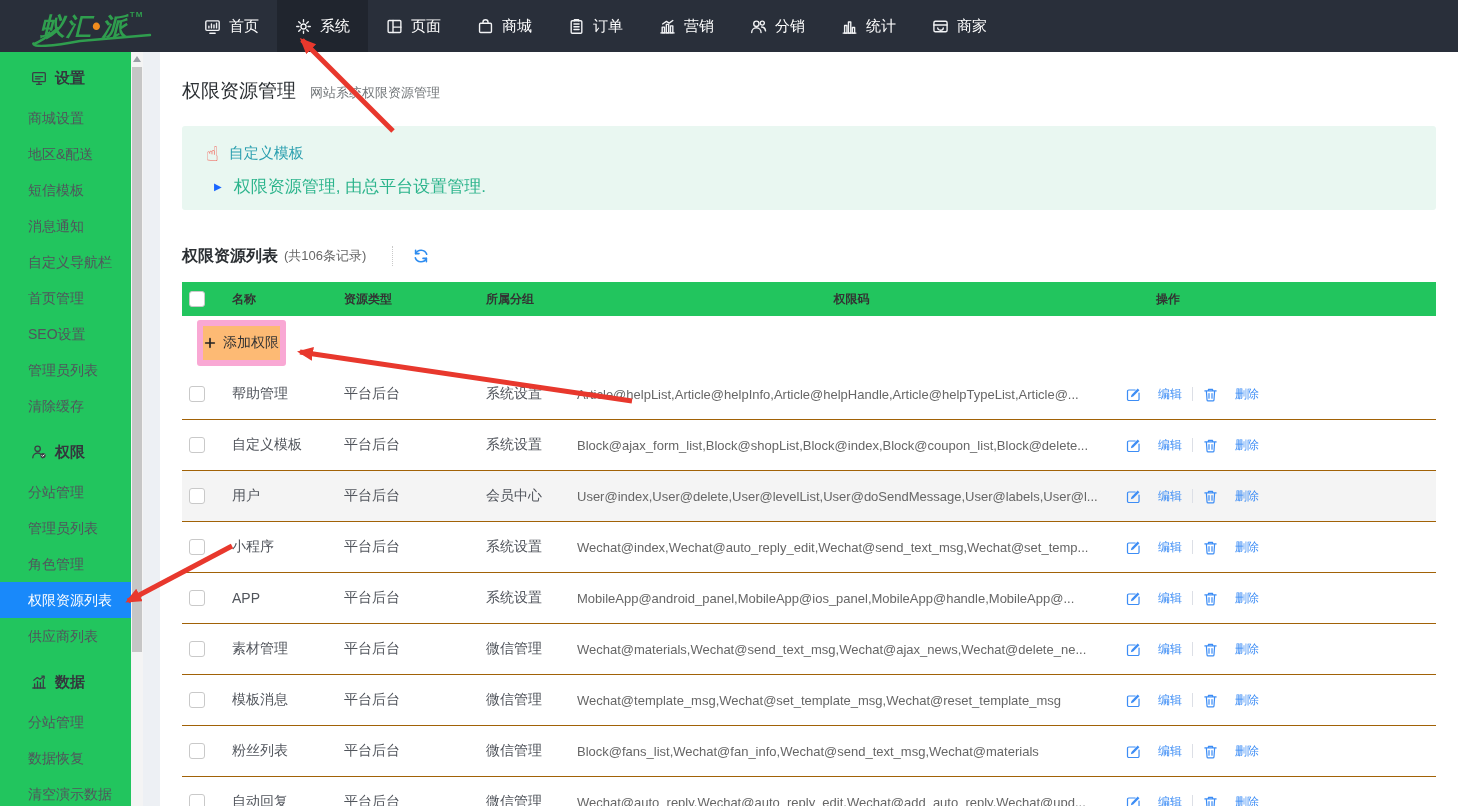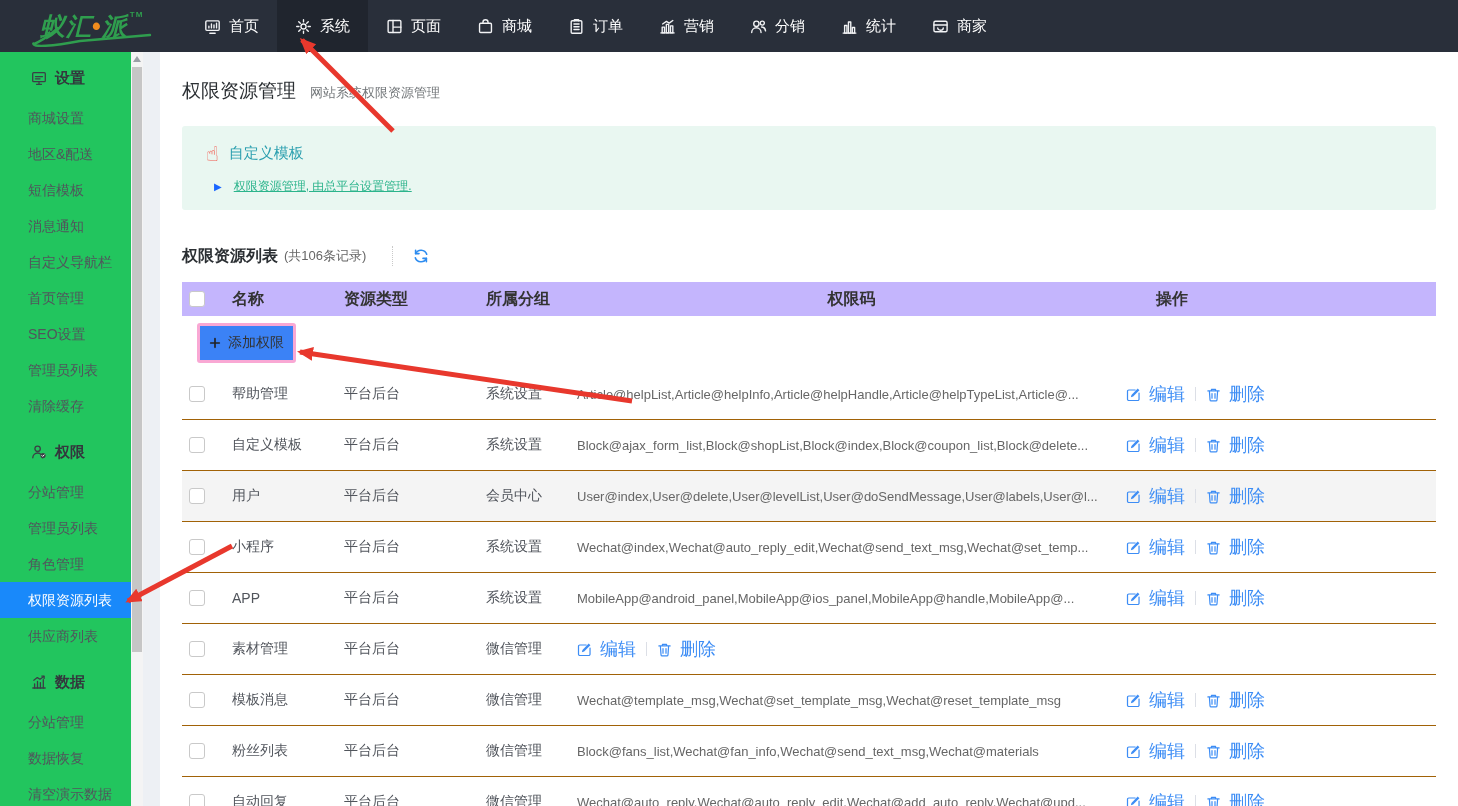--- a/index.html
+++ b/index.html
@@ -39,43 +39,43 @@
   .page-head { display:flex; align-items:baseline; gap:14px; }
   .page-title { font-size:19px; font-weight:normal; color:#2b2f33; }
   .page-subtitle { font-size:13px; color:#73777a; }
 
   .tip-box { margin-top:22px; background:#e9f7f1; border-radius:3px; padding:16px 20px 16px 24px; }
   .tip-title-row { display:flex; align-items:center; gap:10px; height:22px; }
   .hand-icon { color:#f2574c; font-size:21px; line-height:1; }
   .tip-title { color:#2b9faf; font-size:15px; }
   .tip-item-row { margin-top:14px; display:flex; align-items:center; gap:12px; padding-left:8px; height:16px; }
   .tip-bullet { color:#1a66ff; font-size:10px; }
-  .tip-text { color:#2cb48c; font-size:12px;text-decoration:underline; }
+  .tip-text { color:#2cb48c; font-size:17px; }
 
   .list-head { margin-top:32px; display:flex; align-items:center; height:28px; }
   .list-title { font-size:16px; font-weight:bold; color:#2b2f33; }
   .list-count { font-size:13px; color:#666; margin-left:6px; }
   .dotted-div { height:20px; border-left:1px dotted #c9c9c9; margin:0 20px 0 26px; }
   .refresh-btn { color:#2d8cf0; cursor:pointer; display:inline-flex; }
   .refresh-btn svg { stroke-width:1.6; }
 
   .table { margin-top:12px; }
   .trow { display:grid; grid-template-columns:50px 112px 142px 91px 549px 1fr; align-items:center; }
-  .thead { background:#c4b5fd; height:34px; font-size:16px; color:#333; font-weight:bold; }
+  .thead { background:#22c55e; height:34px; font-size:12px; color:#333; font-weight:bold; }
   .th-action { padding-left:30px; }
   .cb { width:16px; height:16px; border:1px solid #c9c9c9; border-radius:3px; background:#fff; margin-left:7px; cursor:pointer; }
   .add-row { height:53px; display:flex; align-items:center; padding-left:15px; }
-  .add-btn { display:inline-flex; align-items:center; gap:7px; border:3px solid #f9a8d4; border-radius:3px; background:#3b82f6; padding:8px 9px; font-size:14px; color:#333; cursor:pointer; }
+  .add-btn { display:inline-flex; align-items:center; gap:7px; border:6px solid #f9a8d4; border-radius:3px; background:#fdba74; padding:8px 1px; font-size:14px; color:#333; cursor:pointer; }
   .add-btn .icon { color:#222; }
   .add-btn .icon svg { stroke-width:2.2; }
   .data-row { height:51px; border-bottom:1px solid #a16207; font-size:14px; color:#51555c; }
   .data-row.hl { background:#f4f4f4; }
   .cell-code { font-size:13px; color:#666; white-space:nowrap; overflow:hidden; padding-right:12px; }
   .action-cell { display:flex; align-items:center; }
-  .link { display:inline-flex; align-items:center; gap:8px; color:#3d8df5; font-size:18px; cursor:pointer; }
+  .link { display:inline-flex; align-items:center; gap:17px; color:#3d8df5; font-size:12px; cursor:pointer; }
   .vdiv { width:1px; height:14px; background:#dcdfe6; margin:0 10px; }
 
   
   .arrows { position:absolute; top:0; left:0; width:1458px; height:806px; pointer-events:none; z-index:99; }
   .arrows line { stroke:#e8382d; stroke-width:5; }
 </style>
 </head>
 <body>
 
 <div class="navbar">
@@ -444,20 +444,21 @@
             </span>
           </div>
         </div>
         <div class="trow data-row">
           <div>
             <div class="cb"></div>
           </div>
           <div>素材管理</div>
           <div>平台后台</div>
           <div>微信管理</div>
+          <div class="cell-code">Wechat@materials,Wechat@send_text_msg,Wechat@ajax_news,Wechat@delete_ne...</div>
           <div class="action-cell">
             <span class="link">
               <span class="icon i15">
                 <svg viewBox="0 0 16 16">
                   <path d="M13.9 6.4V13a1.4 1.4 0 0 1-1.4 1.4H3A1.4 1.4 0 0 1 1.6 13V4.6A1.4 1.4 0 0 1 3 3.2h6.8"></path>
                   <path d="M12.5 1.7l1.8 1.8-6.7 6.7-2.4.6.6-2.4z" fill="currentColor" stroke="none"></path>
                 </svg>
               </span>
               <span>编辑</span>
             </span>

